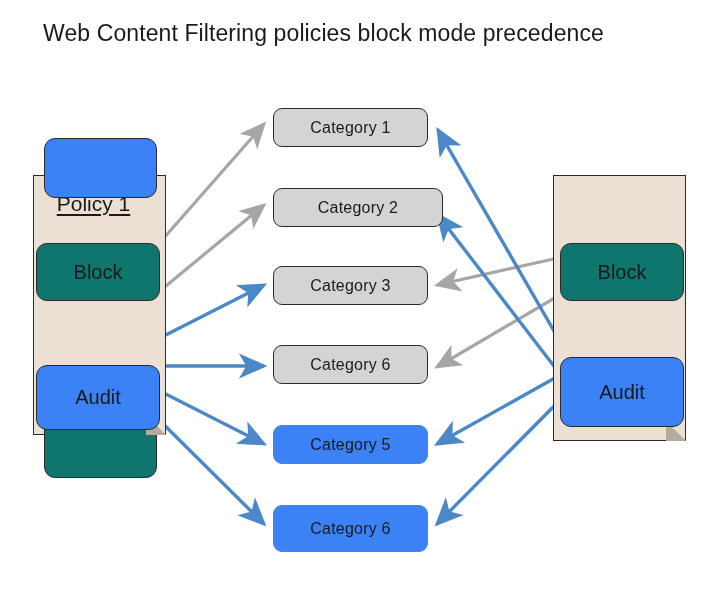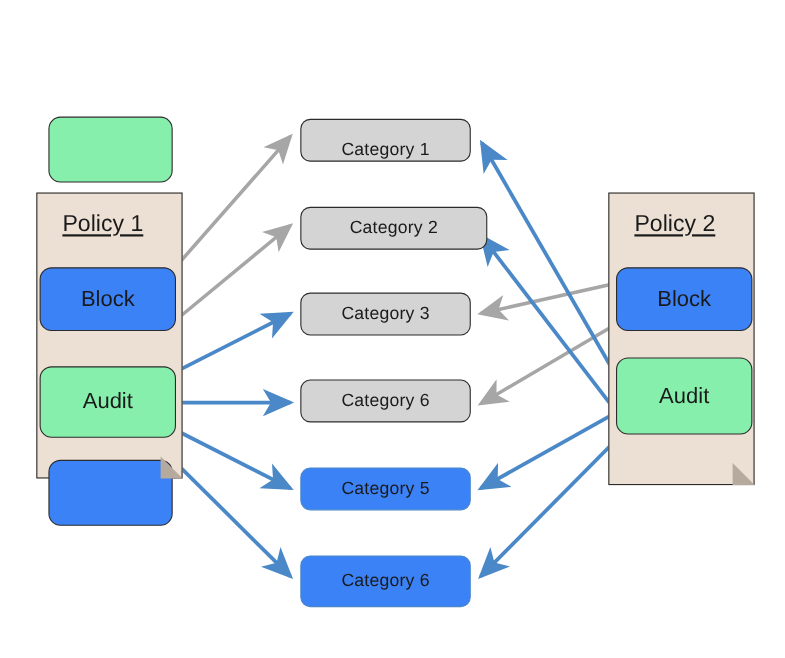--- a/index.html
+++ b/index.html
@@ -66,24 +66,25 @@
     box-sizing: border-box;
     border-radius: 11px;
     border: 1.4px solid #2b2b2b;
     display: flex;
     align-items: center;
     justify-content: center;
     font-size: 20px;
     color: #1a1a1a;
   }
   .mode-block {
-    background: #3b82f6;
+    background: #0f766e;
   }
   .mode-audit {
-    background: #86efac;
+    background: #3b82f6;
+    margin-top: 32px;
   }
   .category {
     position: absolute;
     box-sizing: border-box;
     border-radius: 9px;
     display: flex;
     align-items: center;
     justify-content: center;
     font-size: 16px;
     color: #1a1a1a;
@@ -96,20 +97,21 @@
   .cat-audited {
     background: #3b82f6;
     border: 1.5px solid #4a87c8;
   }
 </style>
 </head>
 <body>
 
 <div id="stage">
 
+  <div class="title">Web Content Filtering policies block mode precedence</div>
 
   <svg class="arrows" viewBox="0 0 714 598" xmlns="http://www.w3.org/2000/svg">
     <defs>
       <marker id="ah-gray" markerWidth="9" markerHeight="9" refX="7.4" refY="4.5" orient="auto" markerUnits="strokeWidth">
         <path d="M0,0.8 L8.4,4.5 L0,8.2 L2.2,4.5 Z" fill="#a6a6a6"></path>
       </marker>
       <marker id="ah-blue" markerWidth="9" markerHeight="9" refX="7.4" refY="4.5" orient="auto" markerUnits="strokeWidth">
         <path d="M0,0.8 L8.4,4.5 L0,8.2 L2.2,4.5 Z" fill="#4a88c7"></path>
       </marker>
     </defs>
@@ -147,31 +149,30 @@
   </div>
 
   <div class="mode-box mode-block" style="left:36px; top:243px; width:124px; height:58px;">
     <span>Block</span>
   </div>
   <div class="mode-box mode-audit" style="left:36px; top:333px; width:124px; height:65px;">
     <span>Audit</span>
   </div>
 
   <div class="policy" style="left:553px; top:175px; width:133px; height:266px;">
-    <div class="policy-title">Policy 2</div>
     <div class="policy-fold" style="border-left:20px solid #b5aa9d; border-top:20px solid transparent;"></div>
   </div>
   <div class="mode-box mode-block" style="left:560px; top:243px; width:124px; height:58px;">
     <span>Block</span>
   </div>
   <div class="mode-box mode-audit" style="left:560px; top:325px; width:124px; height:70px;">
     <span>Audit</span>
   </div>
 
-  <div class="category cat-blocked" style="left:273px; top:108px; width:155px; height:39px;align-items:flex-end;">
+  <div class="category cat-blocked" style="left:273px; top:108px; width:155px; height:39px;">
     <span>Category  1</span>
   </div>
   <div class="category cat-blocked" style="left:273px; top:188px; width:170px; height:39px;">
     <span>Category  2</span>
   </div>
   <div class="category cat-blocked" style="left:273px; top:266px; width:155px; height:39px;">
     <span>Category  3</span>
   </div>
   <div class="category cat-blocked" style="left:273px; top:345px; width:155px; height:39px;">
     <span>Category  6</span>

